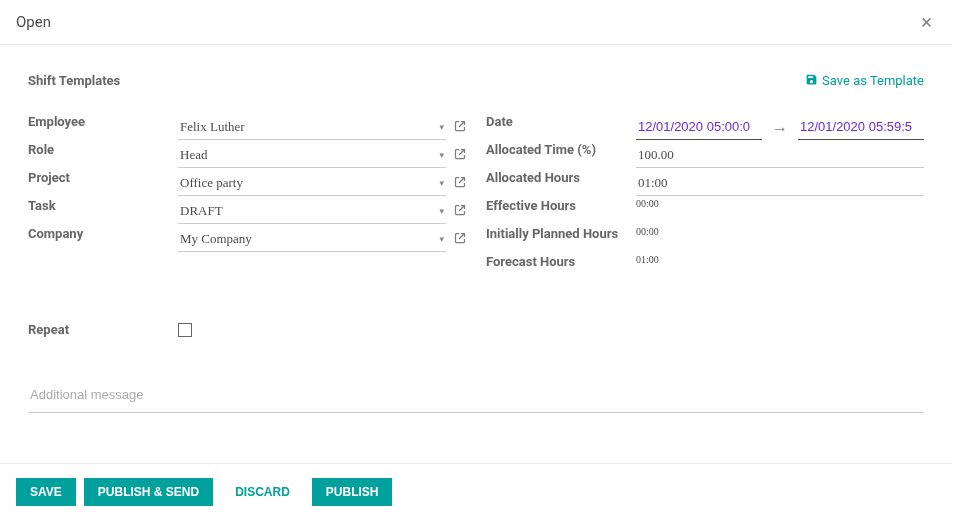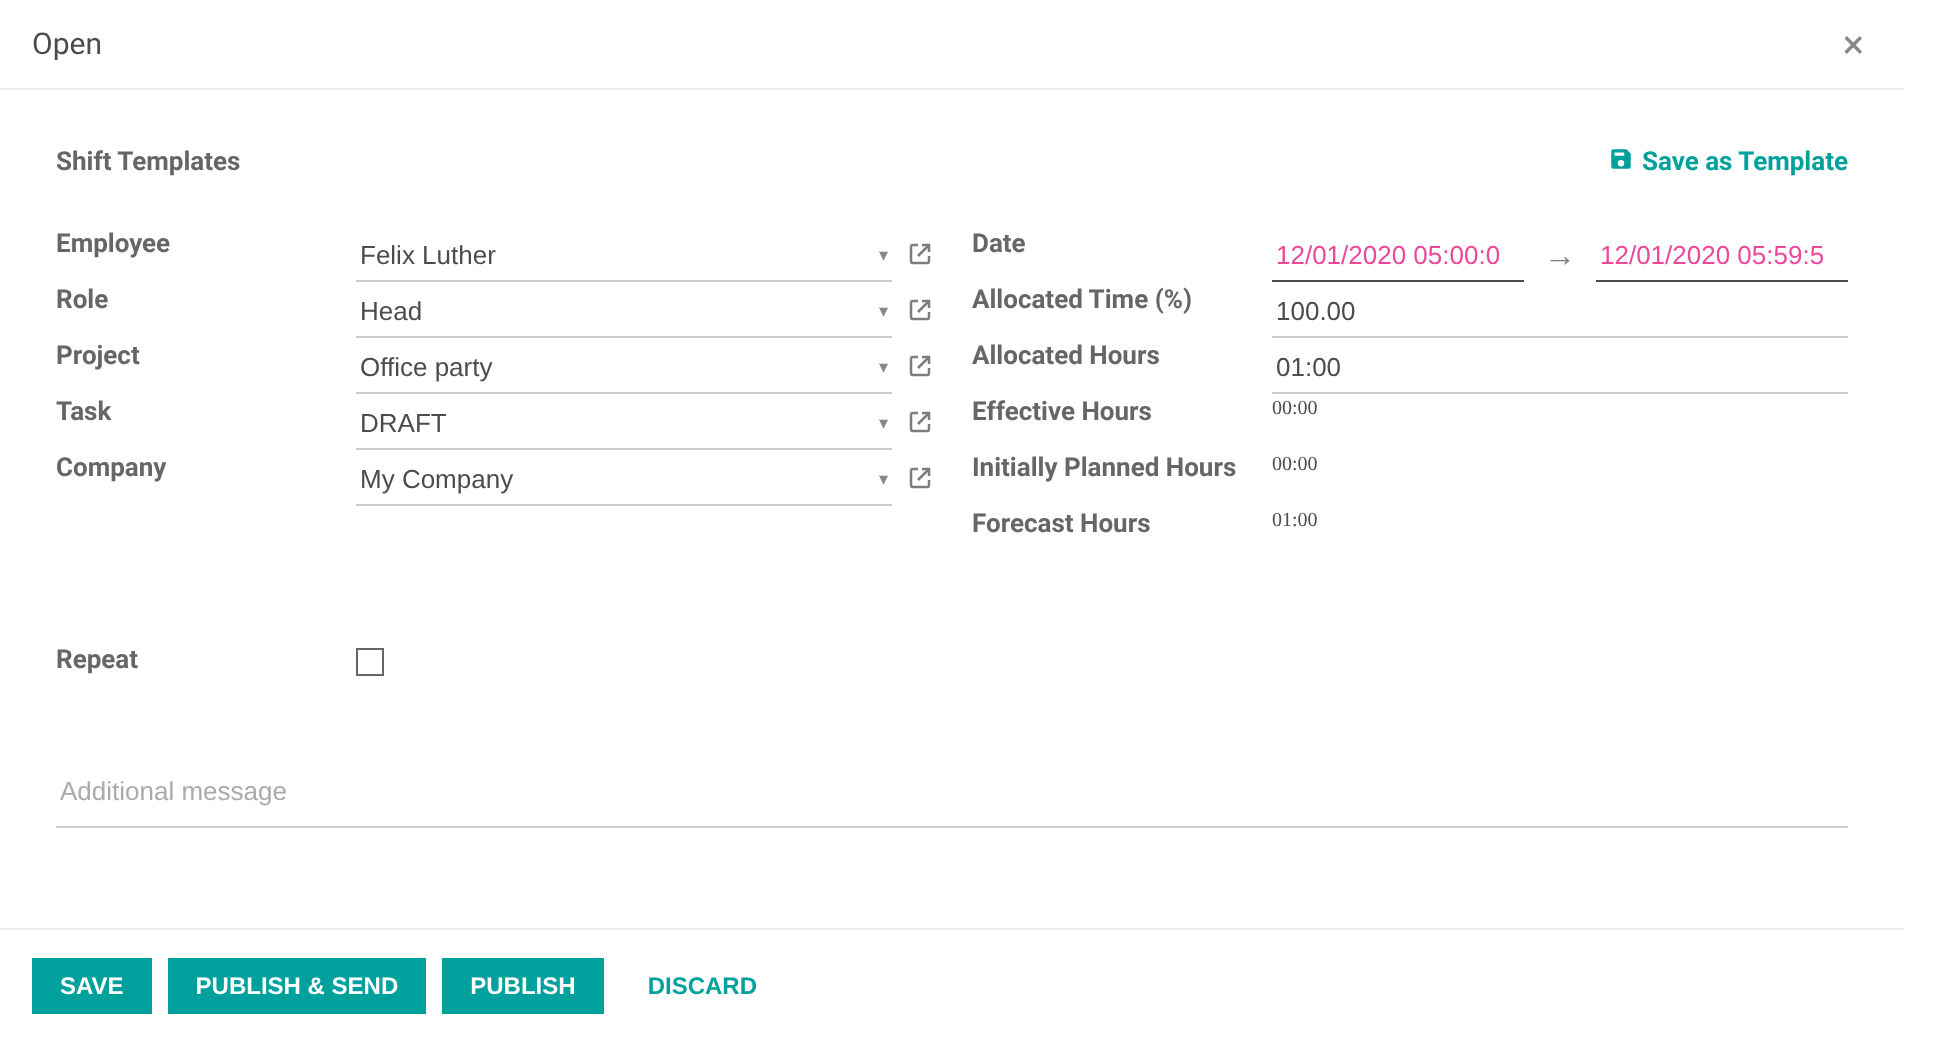--- a/index.html
+++ b/index.html
@@ -43,21 +43,21 @@
     align-items: flex-end;
     margin-bottom: 26px;
   }
   .section-title {
     font-size: 13px;
     font-weight: 700;
     color: #666;
   }
   .save-template {
     color: #00a09d;
-    font-weight: 700;
+    font-weight: 400;
     font-size: 13px;
     cursor: pointer;
     display: inline-flex;
     align-items: center;
     gap: 4px;
   }
   .cols {
     display: flex;
     gap: 20px;
   }
@@ -91,20 +91,21 @@
     height: 26px;
   }
   .u-input {
     border: none;
     outline: none;
     width: 100%;
     font-size: 13px;
     color: #4c4c4c;
     background: transparent;
     padding: 2px 16px 2px 2px;
+    font-family: Liberation Serif, serif;
   }
   .caret {
     position: absolute;
     right: 2px;
     top: 50%;
     transform: translateY(-50%);
     font-size: 9px;
     color: #888;
     pointer-events: none;
   }
@@ -131,21 +132,21 @@
     border-bottom: 1px solid #4c4c4c;
     height: 26px;
     display:flex;
     align-items:center;
     overflow:hidden;
   }
   .date-input {
     border: none; outline: none;
     width: 100%;
     font-size: 13px;
-    color: #ec4899;
+    color: #6d28d9;
     background: transparent;
     padding: 2px;
     white-space: nowrap;
     overflow: hidden;
   }
   .arrow-icon {
     color: #7c7c7c;
     font-size: 16px;
     line-height: 1;
   }
@@ -377,17 +378,17 @@
 
     <div class="additional-msg">
       <input type="text" placeholder="Additional message" style="">
     </div>
 
   </div>
 
   <div class="modal-footer">
     <button class="btn btn-primary">Save</button>
     <button class="btn btn-primary">Publish &amp; Send</button>
+    <button class="btn btn-link">Discard</button>
     <button class="btn btn-primary">Publish</button>
-    <button class="btn btn-link">Discard</button>
   </div>
 
 </div>
 
 </body></html>

